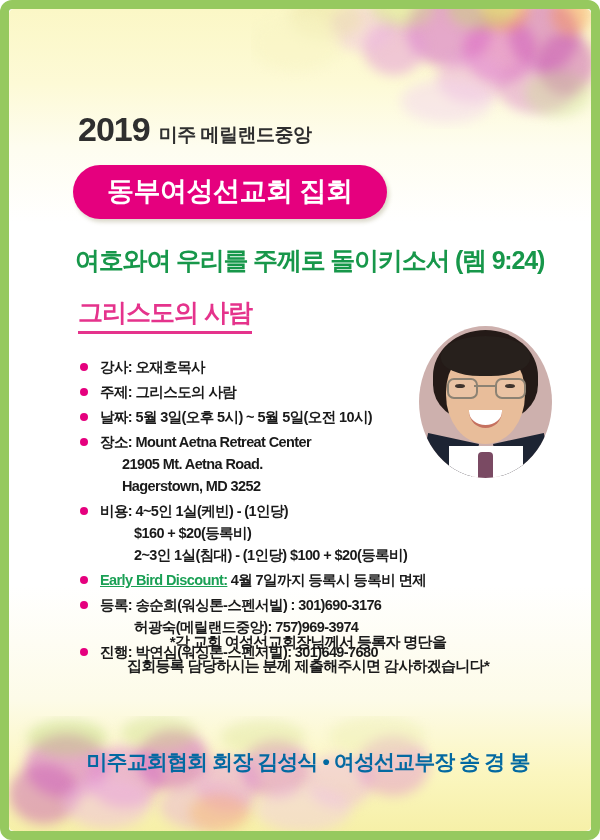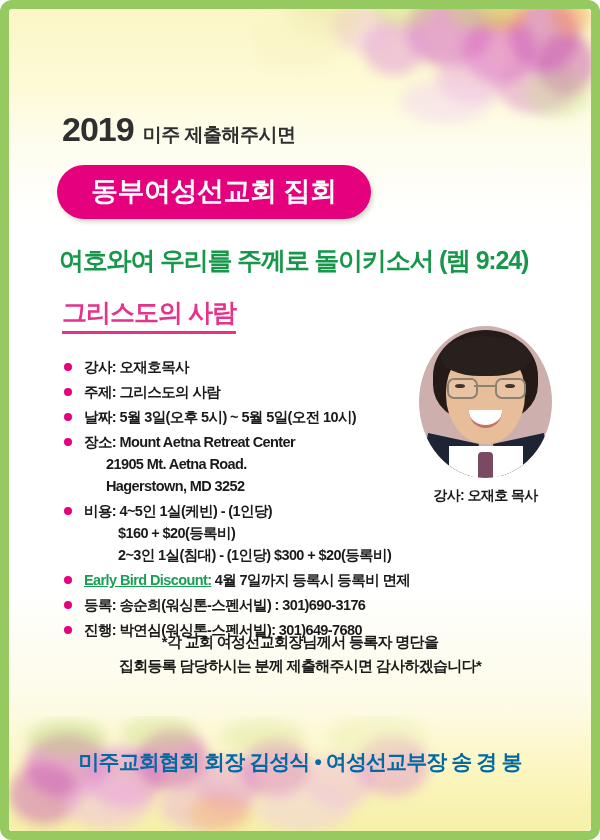--- a/index.html
+++ b/index.html
@@ -74,20 +74,21 @@
     position: absolute;
     border-radius: 50%;
     filter: blur(6px);
   }
 
   
   .content {
     position: absolute;
     inset: 0;
     z-index: 20;
+    margin-left: 16px;
   }
 
   .year-row {
     position: absolute;
     left: 62px;
     top: 112px;
     display: flex;
     align-items: baseline;
     gap: 9px;
     white-space: nowrap;
@@ -338,21 +339,21 @@
     <div class="blob" style="left:112px;top:0px;width:76px;height:34px;background:rgba(202,222,132,0.38);"></div>
     <div class="blob" style="left:212px;top:4px;width:84px;height:34px;background:rgba(216,228,148,0.36);"></div>
     <div class="blob" style="left:320px;top:0px;width:96px;height:40px;background:rgba(236,238,176,0.40);"></div>
     <div class="blob" style="left:180px;top:78px;width:60px;height:38px;background:rgba(248,176,92,0.34);"></div>
   </div>
 
   <div class="content">
 
     <div class="year-row">
       <span class="year">2019</span>
-      <span class="org">미주 제출해주시면</span>
+      <span class="org">미주 메릴랜드중앙</span>
     </div>
 
     <div class="badge">동부여성선교회 집회</div>
 
     <div class="verse">여호와여 우리를 주께로 돌이키소서 (렘 9:24)</div>
 
     <div class="section-title">그리스도의 사람</div>
 
     <ul class="info-list">
 
@@ -375,31 +376,32 @@
         <span class="dot"></span>
         <span>장소: Mount Aetna Retreat Center</span>
         <span class="sub-line">21905 Mt. Aetna Road.</span>
         <span class="sub-line">Hagerstown, MD 3252</span>
       </li>
 
       <li class="info-item">
         <span class="dot"></span>
         <span>비용: 4~5인 1실(케빈) - (1인당)</span>
         <span class="sub-line deep">$160 + $20(등록비)</span>
-        <span class="sub-line deep">2~3인 1실(침대) - (1인당) $300 + $20(등록비)</span>
+        <span class="sub-line deep">2~3인 1실(침대) - (1인당) $100 + $20(등록비)</span>
       </li>
 
       <li class="info-item">
         <span class="dot"></span>
         <span class="accent-green">Early Bird Discount:</span><span> 4월 7일까지 등록시 등록비 면제</span>
       </li>
 
       <li class="info-item">
         <span class="dot"></span>
         <span>등록: 송순희(워싱톤-스펜서빌) : 301)690-3176</span>
+        <span class="sub-line deep">허광숙(메릴랜드중앙): 757)969-3974</span>
       </li>
 
       <li class="info-item">
         <span class="dot"></span>
         <span>진행: 박연심(워싱톤-스펜서빌): 301)649-7680</span>
       </li>
 
     </ul>
 
     <div class="speaker">
@@ -411,21 +413,20 @@
         <div class="p-layer p-suit-r"></div>
         <div class="p-layer p-shirt"></div>
         <div class="p-layer p-tie"></div>
         <div class="p-layer p-smile"></div>
         <div class="p-layer p-eye-l"></div>
         <div class="p-layer p-eye-r"></div>
         <div class="p-layer p-glass-l"></div>
         <div class="p-layer p-glass-r"></div>
         <div class="p-layer p-bridge"></div>
       </div>
-      <div class="speaker-caption">강사: 오재호 목사</div>
     </div>
 
     <div class="note">
       <span>*각 교회 여성선교회장님께서 등록자 명단을</span>
       <span class="l2">집회등록 담당하시는 분께 제출해주시면 감사하겠습니다*</span>
     </div>
 
     <div class="signature">미주교회협회 회장 김성식 • 여성선교부장 송 경 봉</div>
 
   </div>

